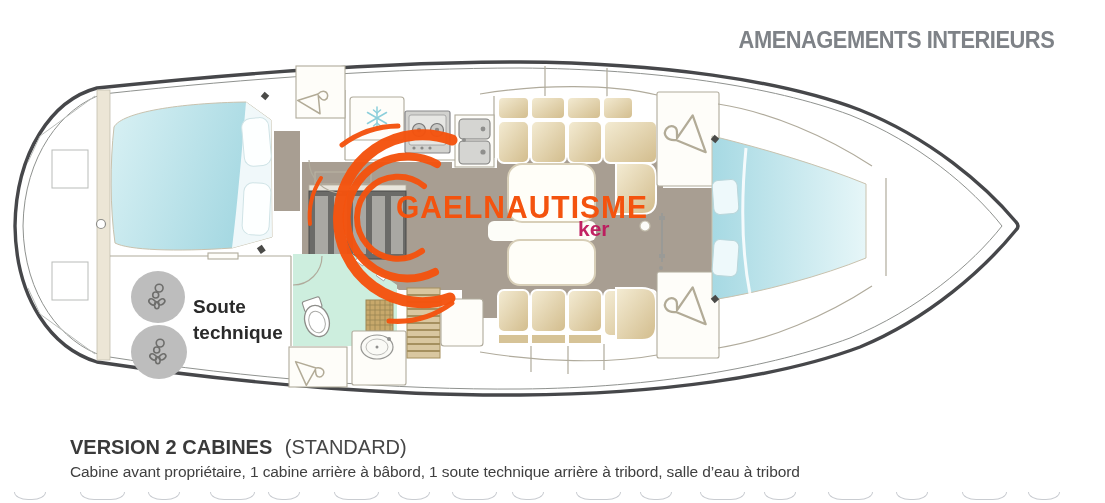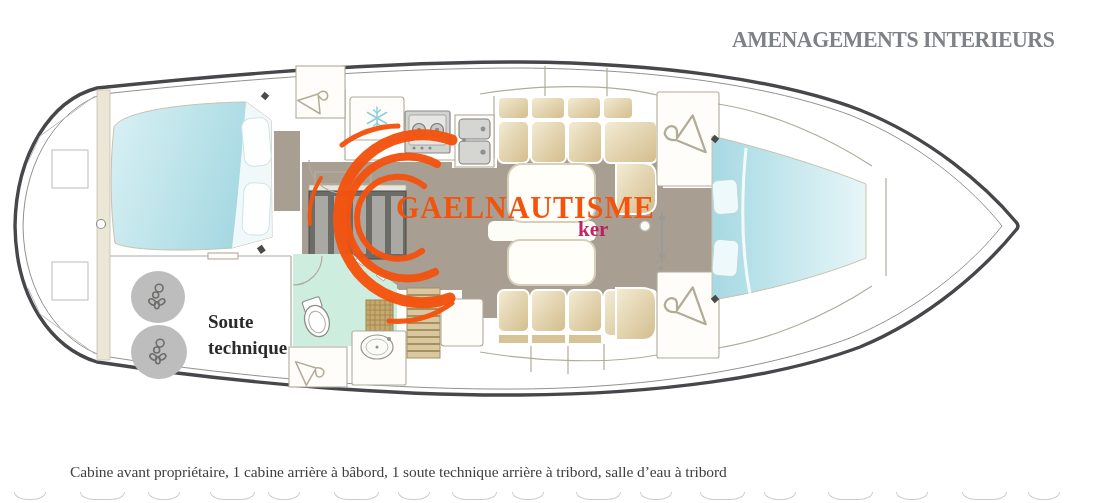--- a/index.html
+++ b/index.html
@@ -3,30 +3,30 @@
 <meta charset="utf-8">
 <style>
   :root{
     --c-accent-orange:#f4530e; --c-title-gray:#7e8287; --c-text-dark:#1f1f1f;
     --c-hull-outline:#46474a; --c-floor-taupe:#a89e92; --c-cushion-tan:#e7d8b2;
     --c-bed-blue:#b9e2ea; --c-bath-mint:#cdeede; --c-teak-wood:#c7a86b;
     --c-equipment-gray:#bdbdbd;
   }
   html,body{margin:0;padding:0;background:#fff;}
   #stage{position:relative;width:1070px;height:503px;background:#fff;overflow:hidden;
-         font-family:Liberation Serif, serif;color:var(--c-text-dark);}
+         font-family:Liberation Sans, sans-serif;color:var(--c-text-dark);}
   #plan-svg{position:absolute;left:0;top:0;width:1105px;height:503px;}
   .abs{position:absolute;}
   .page-title{top:27px;right:16px;font-size:23px;font-weight:bold;letter-spacing:-0.5px;
               color:var(--c-title-gray);transform:scaleX(0.95);transform-origin:right center;white-space:nowrap;}
   .wm-brand{left:396px;top:190px;font-size:30px;font-weight:bold;letter-spacing:1px;
             color:var(--c-accent-orange);transform:scaleY(1.05);transform-origin:left top;white-space:nowrap;}
   .wm-tag{left:578px;top:217px;font-size:21px;font-weight:bold;color:#be185d;opacity:.95;white-space:nowrap;}
-  .soute-label{left:208px;top:294px;font-size:19px;font-weight:bold;color:#2a2a2a;
-               line-height:1.38;white-space:pre-line;margin-top:15px;}
+  .soute-label{left:193px;top:294px;font-size:19px;font-weight:bold;color:#2a2a2a;
+               line-height:1.38;white-space:pre-line;}
   .version-line{left:70px;top:436px;font-size:20px;color:#3a3a3a;white-space:nowrap;}
   .version-line .vb{font-weight:bold;}
   .version-line .vn{font-weight:normal;color:#464646;margin-left:7px;}
   .desc-line{left:70px;top:463px;font-size:15.5px;color:#404040;letter-spacing:-0.1px;white-space:nowrap;}
   .cup{position:absolute;top:492px;height:7px;border:1.6px solid #c9ccd1;border-top:none;
        border-radius:0 0 16px 16px / 0 0 9px 9px;}
   
   .hull-stroke{fill:#ffffff;stroke:var(--c-hull-outline);stroke-width:3.4;}
   .hull-inner{fill:none;stroke:#8f928f;stroke-width:1;}
   .floor{fill:var(--c-floor-taupe);}
@@ -266,20 +266,24 @@
     <path class="swirl" d="M452,303 A92,92 0 0,1 389,321" stroke-width="5"></path>
     <path class="swirl" d="M321,178 A72,72 0 0,0 310,224" stroke-width="4"></path>
   </g>
 </svg>
 
   <div class="abs page-title">AMENAGEMENTS INTERIEURS</div>
   <div class="abs wm-brand">GAELNAUTISME</div>
   <div class="abs wm-tag">ker</div>
   <div class="abs soute-label">Soute
 technique</div>
+  <div class="abs version-line">
+    <span class="vb">VERSION 2 CABINES</span>
+    <span class="vn">(STANDARD)</span>
+  </div>
   <div class="abs desc-line">Cabine avant propriétaire, 1 cabine arrière à bâbord, 1 soute technique arrière à tribord, salle d’eau à tribord</div>
 
   <div id="cups">
       <span class="cup" style="left: 14px; width: 30px;"></span>
       <span class="cup" style="left: 80px; width: 43px;"></span>
       <span class="cup" style="left: 148px; width: 30px;"></span>
       <span class="cup" style="left: 210px; width: 43px;"></span>
       <span class="cup" style="left: 268px; width: 30px;"></span>
       <span class="cup" style="left: 334px; width: 43px;"></span>
       <span class="cup" style="left: 398px; width: 30px;"></span>

